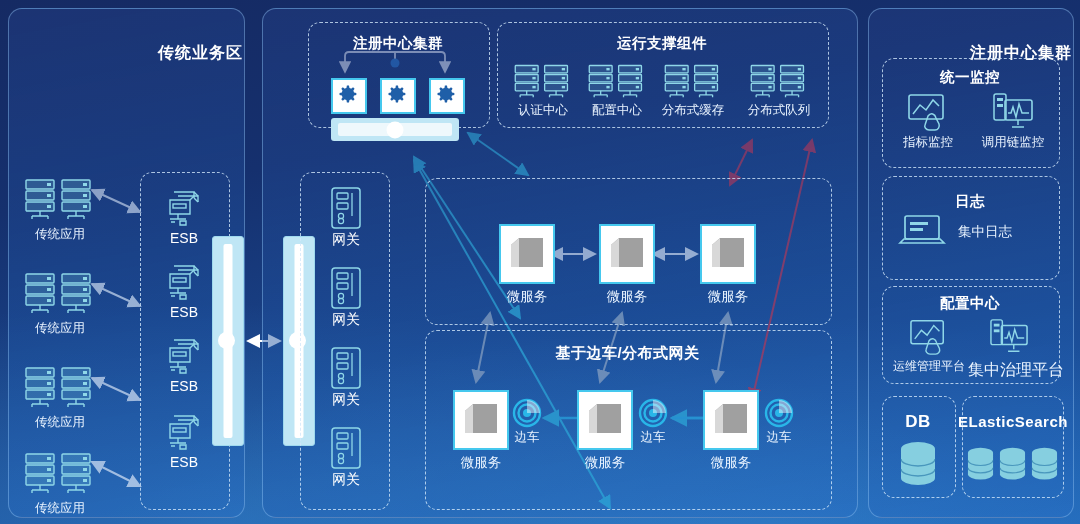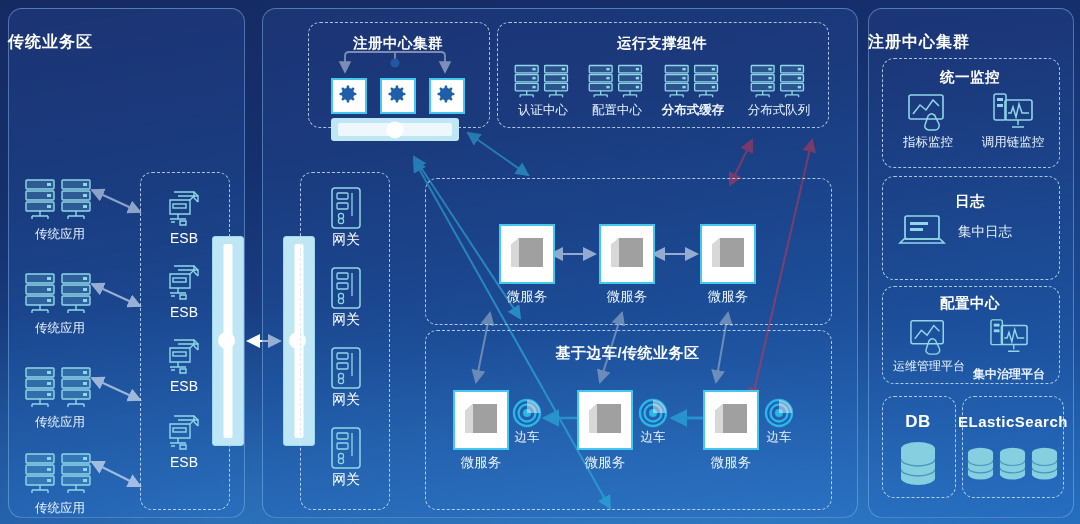--- a/index.html
+++ b/index.html
@@ -7,22 +7,22 @@
   #stage{position:relative;width:1080px;height:524px;
     background:linear-gradient(170deg,#152a63 0%,#15306e 30%,#1b4b94 70%,#1f63b5 100%);
     overflow:hidden;}
   #stage:before{content:"";position:absolute;left:0;right:0;top:52%;bottom:0;
     background:
       radial-gradient(ellipse at 20% 100%, rgba(60,150,220,.40), rgba(60,150,220,0) 62%),
       radial-gradient(ellipse at 70% 110%, rgba(70,165,235,.34), rgba(70,165,235,0) 60%);
     pointer-events:none;}
   .panel{position:absolute;border-radius:14px;border:1px solid rgba(150,200,245,.42);
     background:linear-gradient(170deg,rgba(32,58,125,.62) 0%,rgba(31,86,165,.45) 60%,rgba(40,110,196,.42) 100%);}
-  .panel-title{position:absolute;left:0;right:0;text-align:left;color:#ffffff;
-    font-weight:bold;font-size:16px;letter-spacing:1px;}
+  .panel-title{position:absolute;left:0;right:0;text-align:right;color:#ffffff;
+    font-weight:bold;font-size:16px;letter-spacing:1px;margin-top:11px;}
   .dash{position:absolute;border:1.6px dashed rgba(210,232,250,.80);border-radius:12px;}
   .dash-title{position:absolute;left:0;right:0;text-align:center;color:#ffffff;
     font-weight:bold;font-size:14.5px;letter-spacing:.5px;}
   .cap{position:absolute;text-align:center;color:#eaf4ff;font-size:12.5px;white-space:nowrap;}
   .cap.big{font-size:13.5px;}
   svg.lay{position:absolute;left:0;top:0;width:1080px;height:524px;pointer-events:none;}
   .ms-box{position:absolute;background:#ffffff;border:2px solid #45c8ee;}
   .busbar{position:absolute;background:#bfe6f5;border:1px solid #9fd9ee;border-radius:3px;}
   .busbar i{position:absolute;left:50%;transform:translateX(-50%);top:7px;bottom:7px;width:9px;background:#ffffff;border-radius:2px;display:block;}
   .busdot{position:absolute;width:17px;height:17px;border-radius:50%;background:#ffffff;}
@@ -410,21 +410,21 @@
           <rect x="25" y="16" width="4" height="3"></rect>
           <rect x="25" y="27" width="4" height="3"></rect>
       <rect x="61" y="5" width="4" height="3"></rect>
           <rect x="61" y="16" width="4" height="3"></rect>
           <rect x="61" y="27" width="4" height="3"></rect>
         </g>
     </svg>
     <div class="cap" style="position:static;margin-top:2px;">配置中心</div>
   </div>
 
-  <div style="position:absolute;left:652px;top:62px;width:82px;font-weight:bold;">
+  <div style="position:absolute;left:652px;top:62px;width:82px;">
     <svg width="62" height="38" viewBox="0 0 76 42" style="display:block;margin:0 auto;">
       <g stroke="#8fd7e8" stroke-width="1.6" fill="rgba(120,200,220,.18)">
         <rect x="4" y="2" width="28" height="9" rx="1"></rect>
           <rect x="4" y="13" width="28" height="9" rx="1"></rect>
           <rect x="4" y="24" width="28" height="9" rx="1"></rect>
         <rect x="40" y="2" width="28" height="9" rx="1"></rect>
           <rect x="40" y="13" width="28" height="9" rx="1"></rect>
           <rect x="40" y="24" width="28" height="9" rx="1"></rect>
       </g>
       <g stroke="#8fd7e8" stroke-width="1.6" fill="none">
@@ -498,21 +498,21 @@
       <svg width="40" height="38" viewBox="0 0 40 38" style="position:absolute;left:6px;top:9px;">
         <polygon points="4,10 12,3 36,3 36,32 12,32" fill="#9b9b9b"></polygon>
         <polygon points="4,10 12,3 12,32 4,32" fill="#d8d8d8"></polygon>
         <rect x="12" y="3" width="24" height="29" fill="#a0a0a0"></rect>
       </svg>
     </div>
     <div class="cap big" style="position:static;margin-top:4px;">微服务</div>
   </div>
 
   <div class="dash" style="left:425px;top:330px;width:405px;height:178px;"></div>
-  <div class="dash-title" style="left:425px;width:405px;top:344px;font-size:15px;">基于边车/传统业务区</div>
+  <div class="dash-title" style="left:425px;width:405px;top:344px;font-size:15px;">基于边车/分布式网关</div>
 
   <div style="position:absolute;left:452px;top:390px;width:58px;">
     <div class="ms-box" style="position:relative;width:52px;height:56px;margin:0 auto;">
       <svg width="40" height="38" viewBox="0 0 40 38" style="position:absolute;left:6px;top:9px;">
         <polygon points="4,10 12,3 36,3 36,32 12,32" fill="#9b9b9b"></polygon>
         <polygon points="4,10 12,3 12,32 4,32" fill="#d8d8d8"></polygon>
         <rect x="12" y="3" width="24" height="29" fill="#a0a0a0"></rect>
       </svg>
     </div>
     <div class="cap big" style="position:static;margin-top:4px;">微服务</div>
@@ -616,21 +616,21 @@
   </div>
   <div style="position:absolute;left:968px;top:318px;width:82px;">
     <svg width="44" height="38" viewBox="0 0 44 40" style="display:block;margin:0 auto;">
       <rect x="3" y="2" width="12" height="26" rx="2" fill="none" stroke="#8fd7e8" stroke-width="1.5"></rect>
       <rect x="6" y="6" width="6" height="3" fill="#8fd7e8"></rect>
         <rect x="6" y="12" width="6" height="3" fill="#8fd7e8"></rect>
       <rect x="14" y="8" width="27" height="20" rx="2" fill="none" stroke="#8fd7e8" stroke-width="1.6"></rect>
       <path d="M17,21 L20,21 L22,15 L25,25 L28,12 L31,21 L38,21" fill="none" stroke="#8fd7e8" stroke-width="1.5"></path>
       <path d="M27,28 L27,33 M21,35 L33,35" fill="none" stroke="#8fd7e8" stroke-width="1.5"></path>
     </svg>
-    <div class="cap" style="position:static;margin-top:10px;font-size:12px;font-weight:bold;">集中治理平台</div>
+    <div class="cap" style="position:static;margin-top:4px;font-size:16px;">集中治理平台</div>
   </div>
 
   <div class="dash" style="left:882px;top:396px;width:72px;height:100px;"></div>
   <div class="dash-title" style="left:882px;width:72px;top:412px;font-size:17px;">DB</div>
   <div style="position:absolute;left:882px;top:440px;width:72px;">
     <svg width="42" height="48" viewBox="0 0 42 48" style="display:block;margin:0 auto;">
       <ellipse cx="21" cy="9" rx="17" ry="7" fill="#86cfe0"></ellipse>
       <path d="M4,9 L4,38 a17,7 0 0 0 34,0 L38,9 Z" fill="#86cfe0"></path>
       <path d="M4,19 a17,7 0 0 0 34,0 M4,29 a17,7 0 0 0 34,0" fill="none" stroke="#2f7fae" stroke-width="1.4" opacity=".7"></path>
     </svg>

